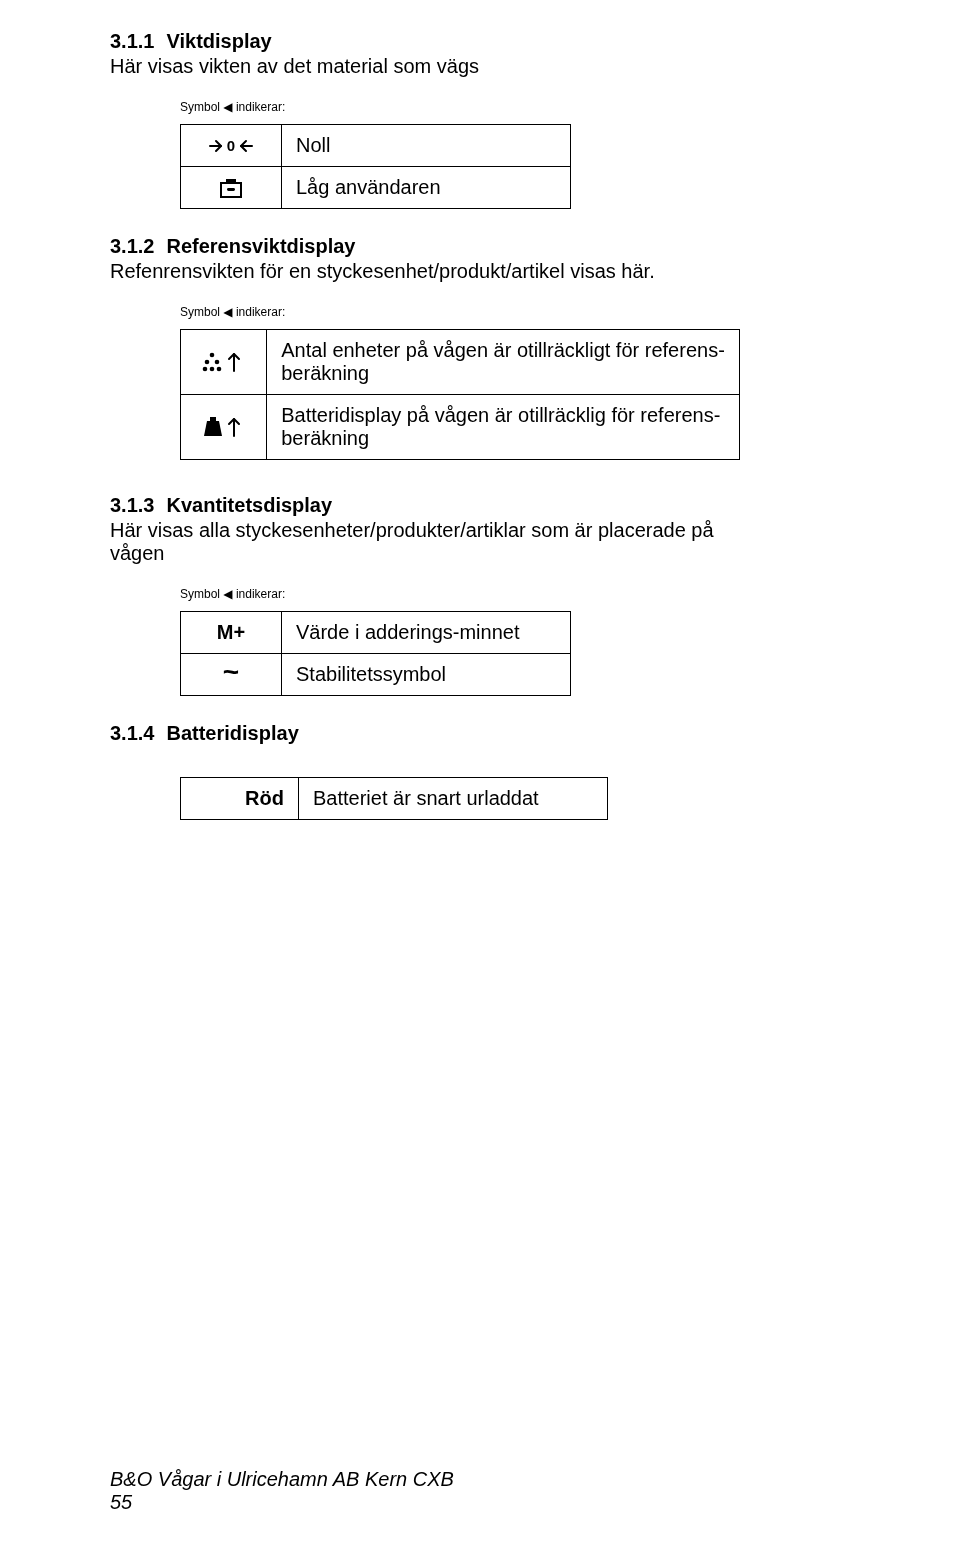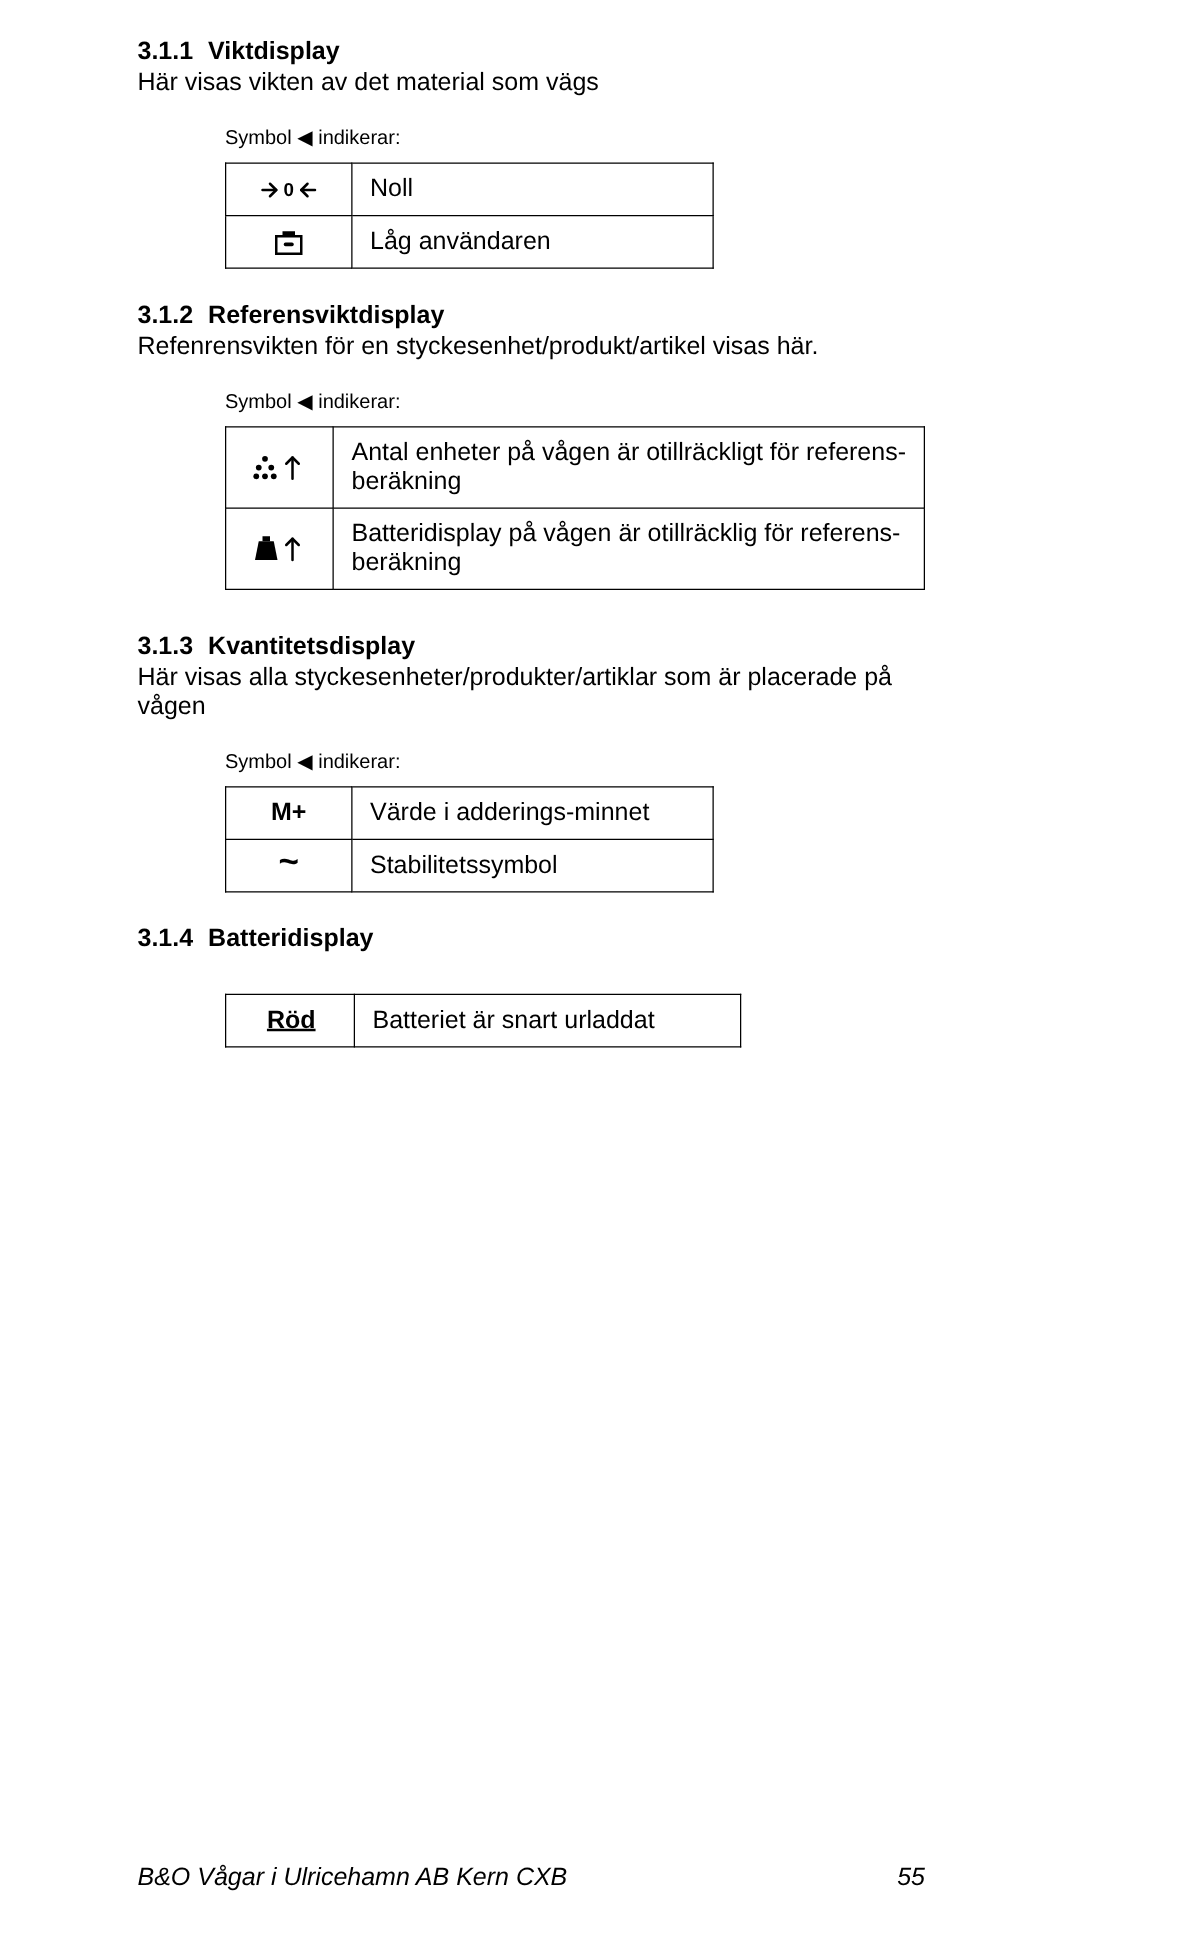--- a/index.html
+++ b/index.html
@@ -30,41 +30,41 @@
     .intro {
       font-size: 20px;
       margin: 0 0 20px 0;
     }
 
     .sub-block {
       margin-left: 70px;
       margin-top: 22px;
     }
     .symbol-ind {
-      font-size: 16px;
+      font-size: 12px;
       margin-bottom: 10px;
     }
 
     table.sym {
       border-collapse: collapse;
       margin-top: 6px;
     }
     table.sym td {
       border: 1.5px solid #000;
       padding: 9px 14px;
       font-size: 20px;
       vertical-align: middle;
     }
     table.t1 td:first-child { width: 72px; text-align: center; }
     table.t1 td:last-child  { width: 260px; }
     table.t2 td:first-child { width: 62px; text-align: center; }
     table.t2 td:last-child  { width: 560px; }
     table.t3 td:first-child { width: 72px; text-align: center; }
     table.t3 td:last-child  { width: 260px; }
-    table.t4 td:first-child { width: 72px; text-align: center; padding-left: 16px; text-decoration: underline; }
+    table.t4 td:first-child { width: 72px; text-align: right; padding-left: 31px; }
     table.t4 td:last-child  { width: 280px; }
 
     .pretare-cell {
       font-weight: 700;
       line-height: 1.05;
       font-size: 18px;
     }
     .mplus-cell { font-weight: 700; }
     .bold { font-weight: 700; }
 
@@ -77,20 +77,21 @@
     }
 
     .footer {
       position: absolute;
       bottom: 32px;
       left: 110px;
       right: 95px;
       display: flex;
       justify-content: space-between;
       align-items: baseline;
+      flex-direction: column;
     }
     .footer .left {
       font-style: italic;
       font-size: 20px;
     }
     .footer .right {
       font-style: italic;
       font-size: 20px;
     }
   </style>

